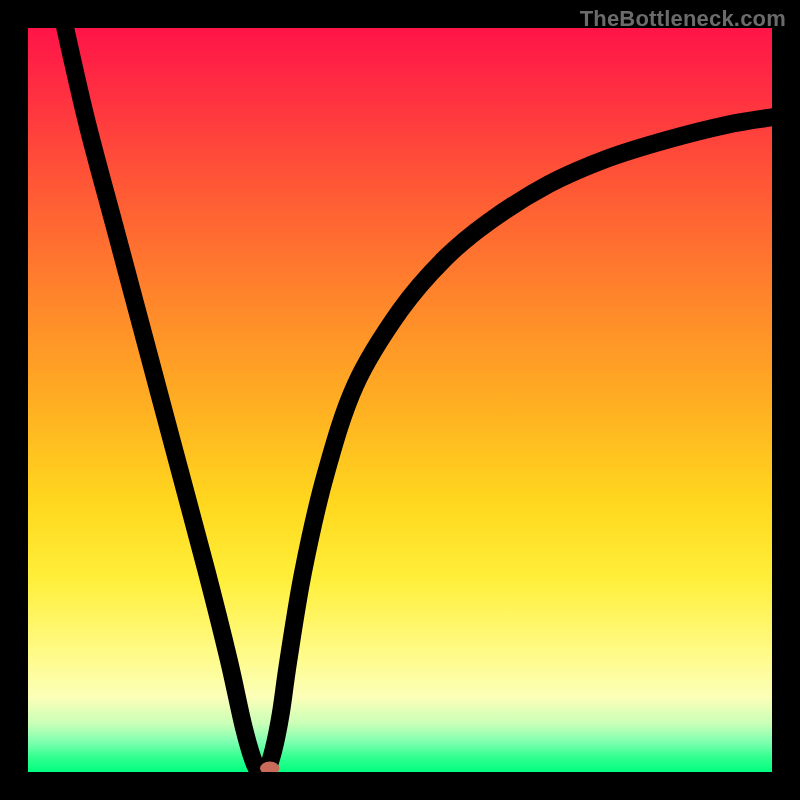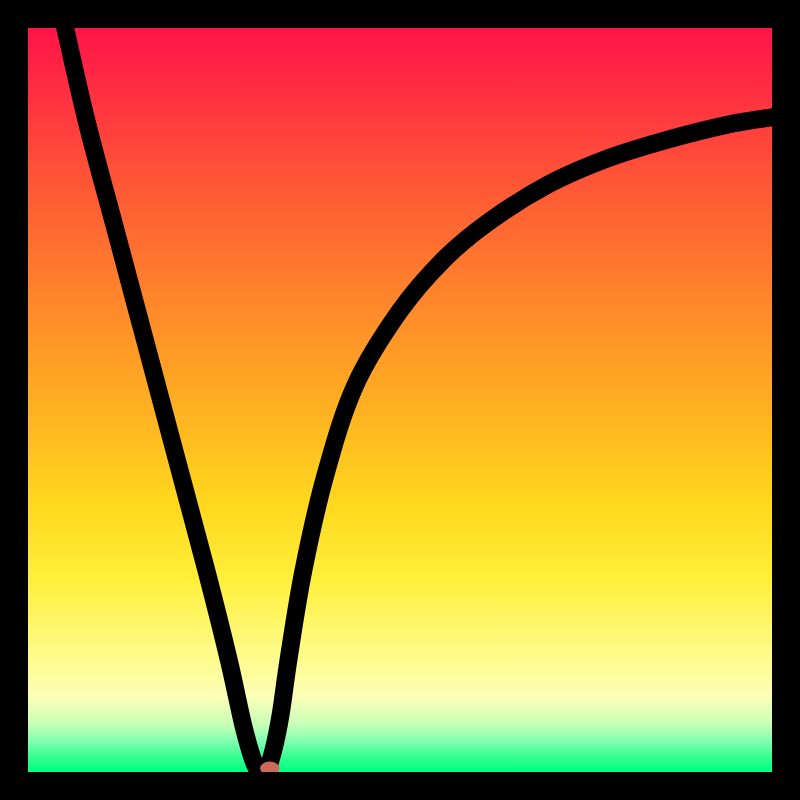--- a/index.html
+++ b/index.html
@@ -62,20 +62,21 @@
   }
   .marker {
     fill: #c96a5b;
     stroke: none;
   }
 </style>
 </head>
 <body>
 
 <div class="frame">
+  <div class="watermark">TheBottleneck.com</div>
 
   <div class="plot">
     <div class="gradient-bg"></div>
     <svg class="curve" viewBox="0 0 100 100" preserveAspectRatio="none">
       <path id="curve-path" d="M 5.00 0.00 C 5.50 2.17, 6.83 8.33, 8.00 13.00 C 9.17 17.67, 10.67 23.00, 12.00 28.00 C 13.33 33.00, 14.67 38.00, 16.00 43.00 C 17.33 48.00, 18.67 53.00, 20.00 58.00 C 21.33 63.00, 22.83 68.50, 24.00 73.00 C 25.17 77.50, 26.17 81.50, 27.00 85.00 C 27.83 88.50, 28.42 91.67, 29.00 94.00 C 29.58 96.33, 30.08 98.00, 30.50 99.00 C 30.92 100.00, 31.25 99.83, 31.50 100.00 C 31.75 100.17, 31.75 100.50, 32.00 100.00 C 32.25 99.50, 32.67 98.33, 33.00 97.00 C 33.33 95.67, 33.67 94.00, 34.00 92.00 C 34.33 90.00, 34.50 88.17, 35.00 85.00 C 35.50 81.83, 36.17 77.17, 37.00 73.00 C 37.83 68.83, 38.83 64.17, 40.00 60.00 C 41.17 55.83, 42.33 51.67, 44.00 48.00 C 45.67 44.33, 48.00 40.83, 50.00 38.00 C 52.00 35.17, 54.00 33.00, 56.00 31.00 C 58.00 29.00, 59.67 27.67, 62.00 26.00 C 64.33 24.33, 67.33 22.42, 70.00 21.00 C 72.67 19.58, 75.33 18.50, 78.00 17.50 C 80.67 16.50, 83.33 15.75, 86.00 15.00 C 88.67 14.25, 91.67 13.50, 94.00 13.00 C 96.33 12.50, 99.00 12.17, 100.00 12.00"></path>
       <ellipse id="marker-dot" class="marker" cx="32.50" cy="99.50" rx="1.3" ry="0.9"></ellipse>
     </svg>
   </div>
 </div>
 

